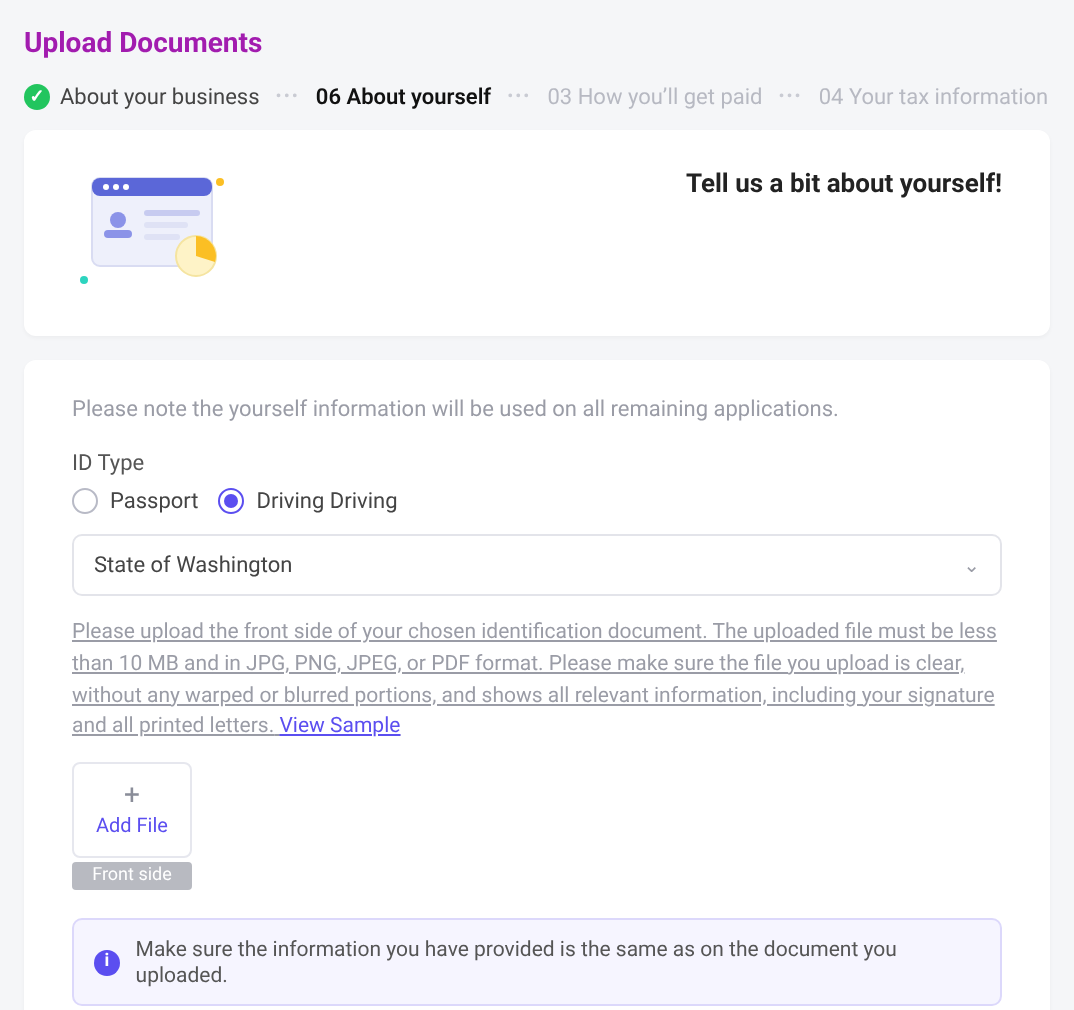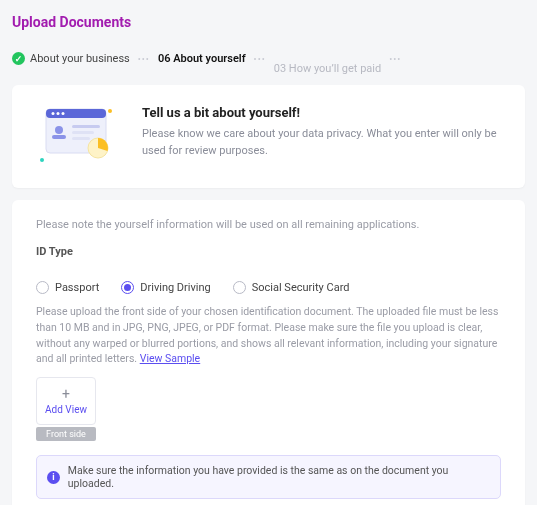--- a/index.html
+++ b/index.html
@@ -38,21 +38,21 @@
     border-radius:50%;
     color:#fff;
     display:inline-flex;
     align-items:center;
     justify-content:center;
     font-size:9px;
     font-weight:700;
   }
   .step-done .label { color:#444;text-align:center; }
   .step-current .label { color:#111; font-weight:600; }
-  .step-future .label { color:#b7b9c2;margin-top:20px; }
+  .step-future .label { color:#b7b9c2; }
   .dots { color:#c9cbd3; letter-spacing:1px; font-size:9px; }
   .card {
     background:#fff;
     border-radius:6px;
     box-shadow:0 1px 2px rgba(0,0,0,0.04);
     justify-content:space-between;
   }
   .hero {
     padding:18px 24px;
     display:flex;
@@ -84,27 +84,26 @@
     margin:0 0 6px 0;
   }
   .section-sub{
     margin:0 0 14px 0;
     font-size:11px;
     color:#9a9ca6;
   }
   .field-label{
     font-size:11px;
     color:#555;
-    margin-bottom:23px;
+    margin-bottom:6px;
     display:block;
-    font-weight:bold;
   }
   .radio-row{
     display:flex;
-    gap:22px;
+    gap:10px;
     align-items:center;
     margin-bottom:10px;
   }
   .radio{
     display:flex;
     align-items:center;
     gap:6px;
     font-size:11px;
     color:#444;
   }
@@ -127,20 +126,21 @@
     font-size:11px;
     color:#444;
     background:#fff;
   }
   .chev{ color:#9a9ca6; font-size:10px; }
   .help-text{
     margin:10px 0 10px 0;
     font-size:10.5px;
     color:#9a9ca6;
     line-height:1.5;
+    text-decoration:underline;
   }
   .help-text .link{ color:#5b4ef0; }
   .upload-box{
     width:60px;
     text-align:center;
     margin-bottom:14px;
   }
   .upload-tile{
     width:60px;height:48px;
     border:1px solid #e6e7ee;
@@ -197,20 +197,23 @@
     </div>
     <span class="dots">•••</span>
     <div class="step step-current">
       <span class="label">06 About yourself</span>
     </div>
     <span class="dots">•••</span>
     <div class="step step-future">
       <span class="label">03 How you’ll get paid</span>
     </div>
     <span class="dots">•••</span>
+    <div class="step step-future">
+      <span class="label">04 Your tax information</span>
+    </div>
   </div>
 
   <div class="card hero">
     <div class="hero-illus">
       <svg width="84" height="64" viewBox="0 0 84 64">
         <circle cx="6" cy="57" r="2" fill="#2dd4bf"></circle>
         <rect x="10" y="6" width="60" height="44" rx="4" fill="#eef0fb" stroke="#d9dcf2"></rect>
         <rect x="10" y="6" width="60" height="9" rx="4" fill="#5b67d8"></rect>
         <circle cx="17" cy="10.5" r="1.5" fill="#fff"></circle>
         <circle cx="22" cy="10.5" r="1.5" fill="#fff"></circle>
@@ -220,54 +223,53 @@
         <rect x="36" y="22" width="28" height="3" rx="1.5" fill="#c7cbf0"></rect>
         <rect x="36" y="28" width="22" height="3" rx="1.5" fill="#dfe2f5"></rect>
         <rect x="36" y="34" width="18" height="3" rx="1.5" fill="#dfe2f5"></rect>
         <circle cx="62" cy="45" r="10" fill="#fef3c7" stroke="#f5e4a0"></circle>
         <path d="M62 45 L62 35 A10 10 0 0 1 71.5 48 Z" fill="#fbbf24"></path>
         <circle cx="74" cy="8" r="2" fill="#fbbf24"></circle>
       </svg>
     </div>
     <div class="hero-body">
       <h2>Tell us a bit about yourself!</h2>
-      <p>Please know we care about your data privacy. What you enter will only be used for review purposes.</p>
     </div>
   </div>
 
   <div class="card form-card">
     <div class="section-sub">Please note the yourself information will be used on all remaining applications.</div>
 
     <span class="field-label">ID Type</span>
 
     <div class="radio-row">
       <label class="radio">
         <span class="r"></span>
         <span>Passport</span>
       </label>
       <label class="radio sel">
         <span class="r"></span>
         <span>Driving Driving</span>
       </label>
-      <label class="radio">
-        <span class="r"></span>
-        <span>Social Security Card</span>
-      </label>
-    </div>
-
+    </div>
+
+    <div class="select">
+      <span>State of Washington</span>
+      <span class="chev">⌄</span>
+    </div>
 
     <div class="help-text">
       <span>Please upload the front side of your chosen identification document. The uploaded file must be less than 10 MB and in JPG, PNG, JPEG, or PDF format. Please make sure the file you upload is clear, without any warped or blurred portions, and shows all relevant information, including your signature and all printed letters.</span>
       <span> </span><a href="#" class="link">View Sample</a>
     </div>
 
     <div class="upload-box">
       <div class="upload-tile">
         <span class="plus">+</span>
-        <span>Add View</span>
+        <span>Add File</span>
       </div>
       <div class="upload-caption">Front side</div>
     </div>
 
     <div class="notice">
       <span class="i">i</span>
       <span>Make sure the information you have provided is the same as on the document you uploaded.</span>
     </div>
 
   </div>

